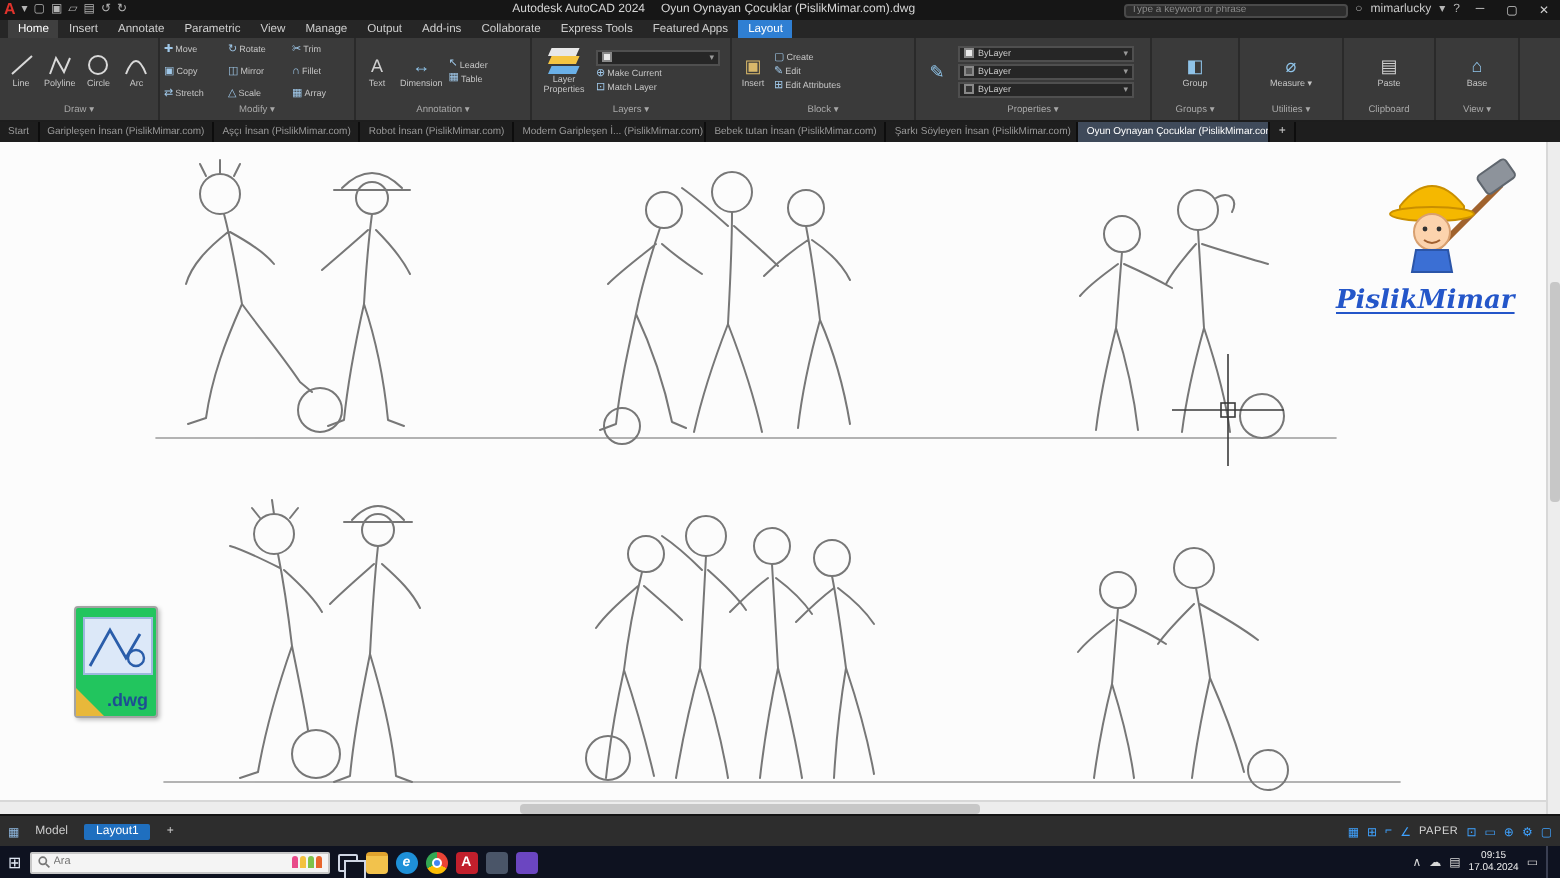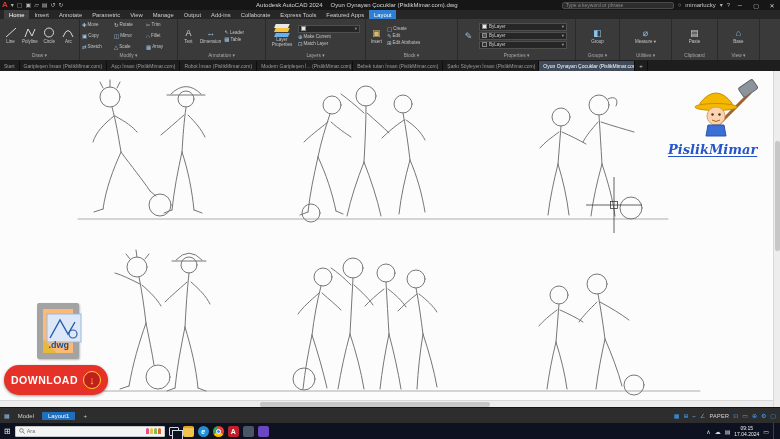--- a/index.html
+++ b/index.html
@@ -63,22 +63,22 @@
   .canvas{position:absolute;top:71px;left:0;width:780px;height:336px;background:#fcfcfc;overflow:hidden;}
   .vscroll{position:absolute;top:0;right:0;width:7px;height:336px;background:#ededed;border-left:1px solid #d8d8d8;}
   .vscroll .thumb{position:absolute;top:70px;left:1px;width:5px;height:110px;background:#c7c7c7;border-radius:2px;}
   .hscroll{position:absolute;left:0;bottom:0;width:773px;height:7px;background:#ededed;border-top:1px solid #d8d8d8;}
   .hscroll .thumb{position:absolute;left:260px;top:1px;width:230px;height:5px;background:#c7c7c7;border-radius:2px;}
 
   .brandlogo{position:absolute;top:8px;left:668px;width:108px;}
   .brandlogo .brand-text{display:block;margin-top:1px;font-family:"DejaVu Serif",serif;font-style:italic;
       font-weight:bold;font-size:13px;color:#2456c9;text-decoration:underline;text-underline-offset:2px;}
 
-  .dwgicon{position:absolute;left:37px;top:232px;width:42px;height:56px;background:#fdba74;
-           border:6px solid #a3a3a3;border-radius:2px;box-shadow:1px 1px 2px rgba(0,0,0,.25);}
+  .dwgicon{position:absolute;left:37px;top:232px;width:42px;height:56px;background:#22c55e;
+           border:1px solid #a3a3a3;border-radius:2px;box-shadow:1px 1px 2px rgba(0,0,0,.25);}
   .dwgicon .fold{position:absolute;left:0;bottom:0;width:0;height:0;
                  border-bottom:14px solid #e8b83a;border-right:14px solid transparent;}
   .dwgicon .label{position:absolute;bottom:3px;right:4px;font-size:9px;font-weight:bold;color:#1d4e93;}
 
   .dlbtn{position:absolute;left:4px;top:294px;width:104px;height:30px;background:#e63129;
          border-radius:15px;display:flex;align-items:center;justify-content:center;gap:5px;
          box-shadow:0 1px 3px rgba(0,0,0,.4);cursor:pointer;}
   .dlbtn .txt{color:#fff;font-weight:bold;font-size:10.5px;letter-spacing:.5px;}
   .dlbtn .arr{width:18px;height:18px;border-radius:50%;background:#c11f1f;border:1.5px solid #ffd21e;
               display:flex;align-items:center;justify-content:center;color:#ffd21e;font-weight:bold;font-size:11px;line-height:1;}
@@ -482,24 +482,20 @@
       <svg width="40" height="34" viewBox="0 0 40 34" style="position:absolute;top:3px;left:1px">
         <rect x="3" y="2" width="34" height="28" fill="#dce8f8" stroke="#9db8dd"></rect>
         <path d="M6,26 L16,8 L24,22 L31,10" fill="none" stroke="#2a5daa" stroke-width="1.4"></path>
         <circle cx="29" cy="22" r="4" fill="none" stroke="#2a5daa" stroke-width="1.2"></circle>
       </svg>
       <span class="fold"></span>
       <span class="label">.dwg</span>
     </div>
 
     
-    <div class="dlbtn">
-      <span class="txt">DOWNLOAD</span>
-      <span class="arr">↓</span>
-    </div>
 
     <div class="vscroll">
         <div class="thumb"></div>
       </div>
     <div class="hscroll">
         <div class="thumb"></div>
       </div>
   </div>
 
   <div class="statusrow">

